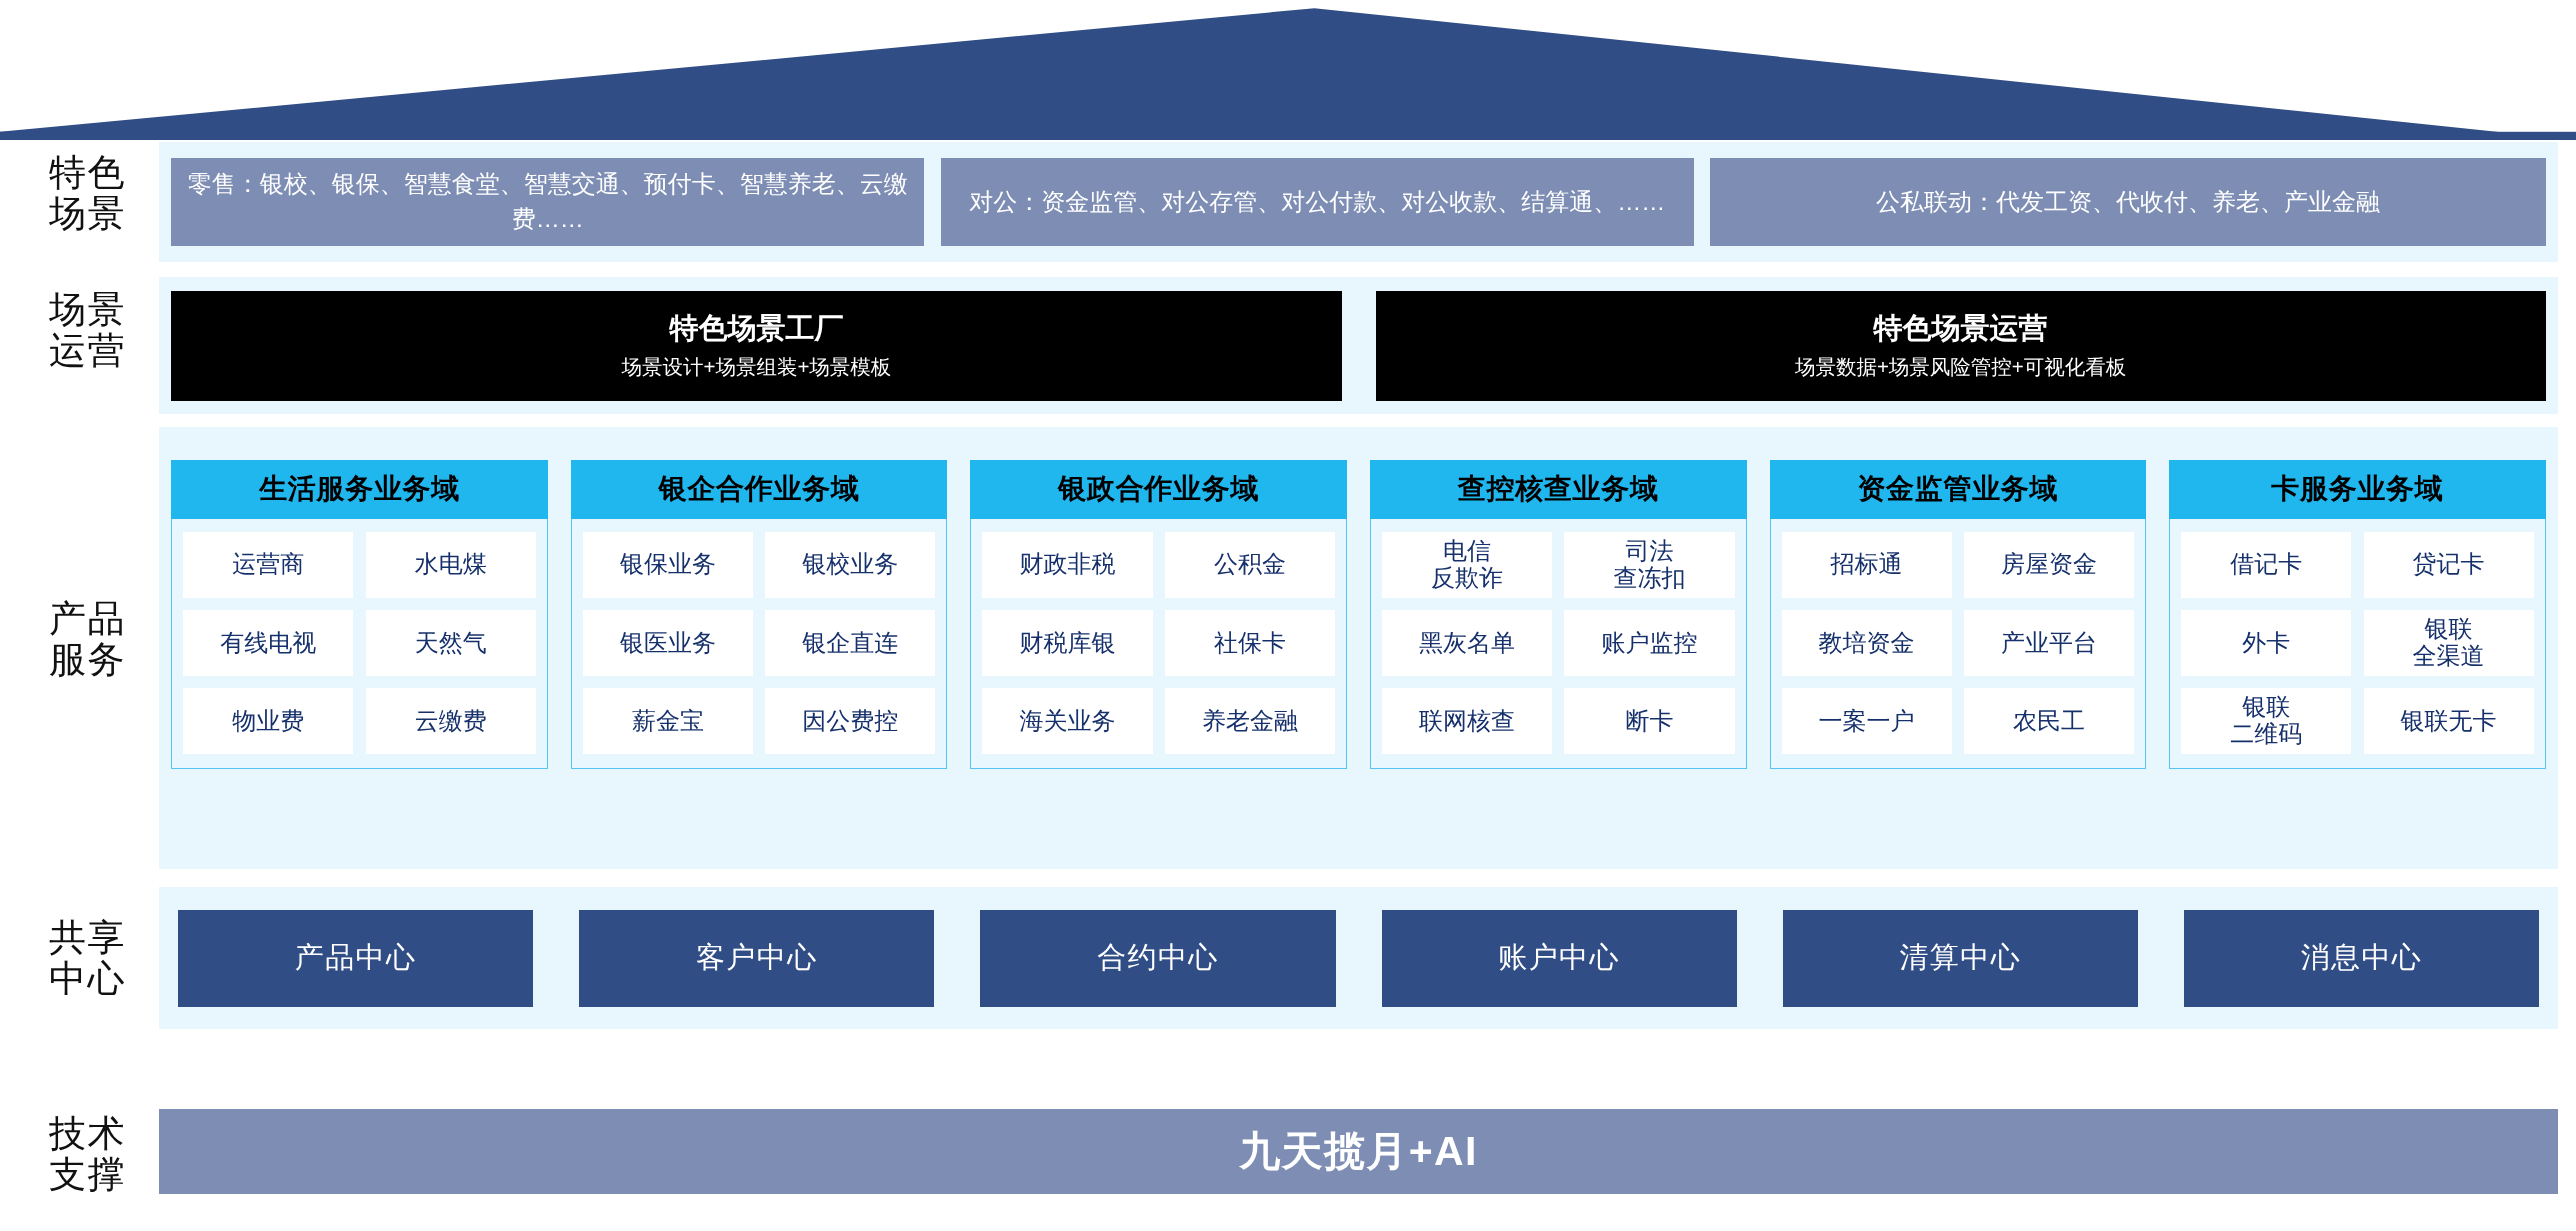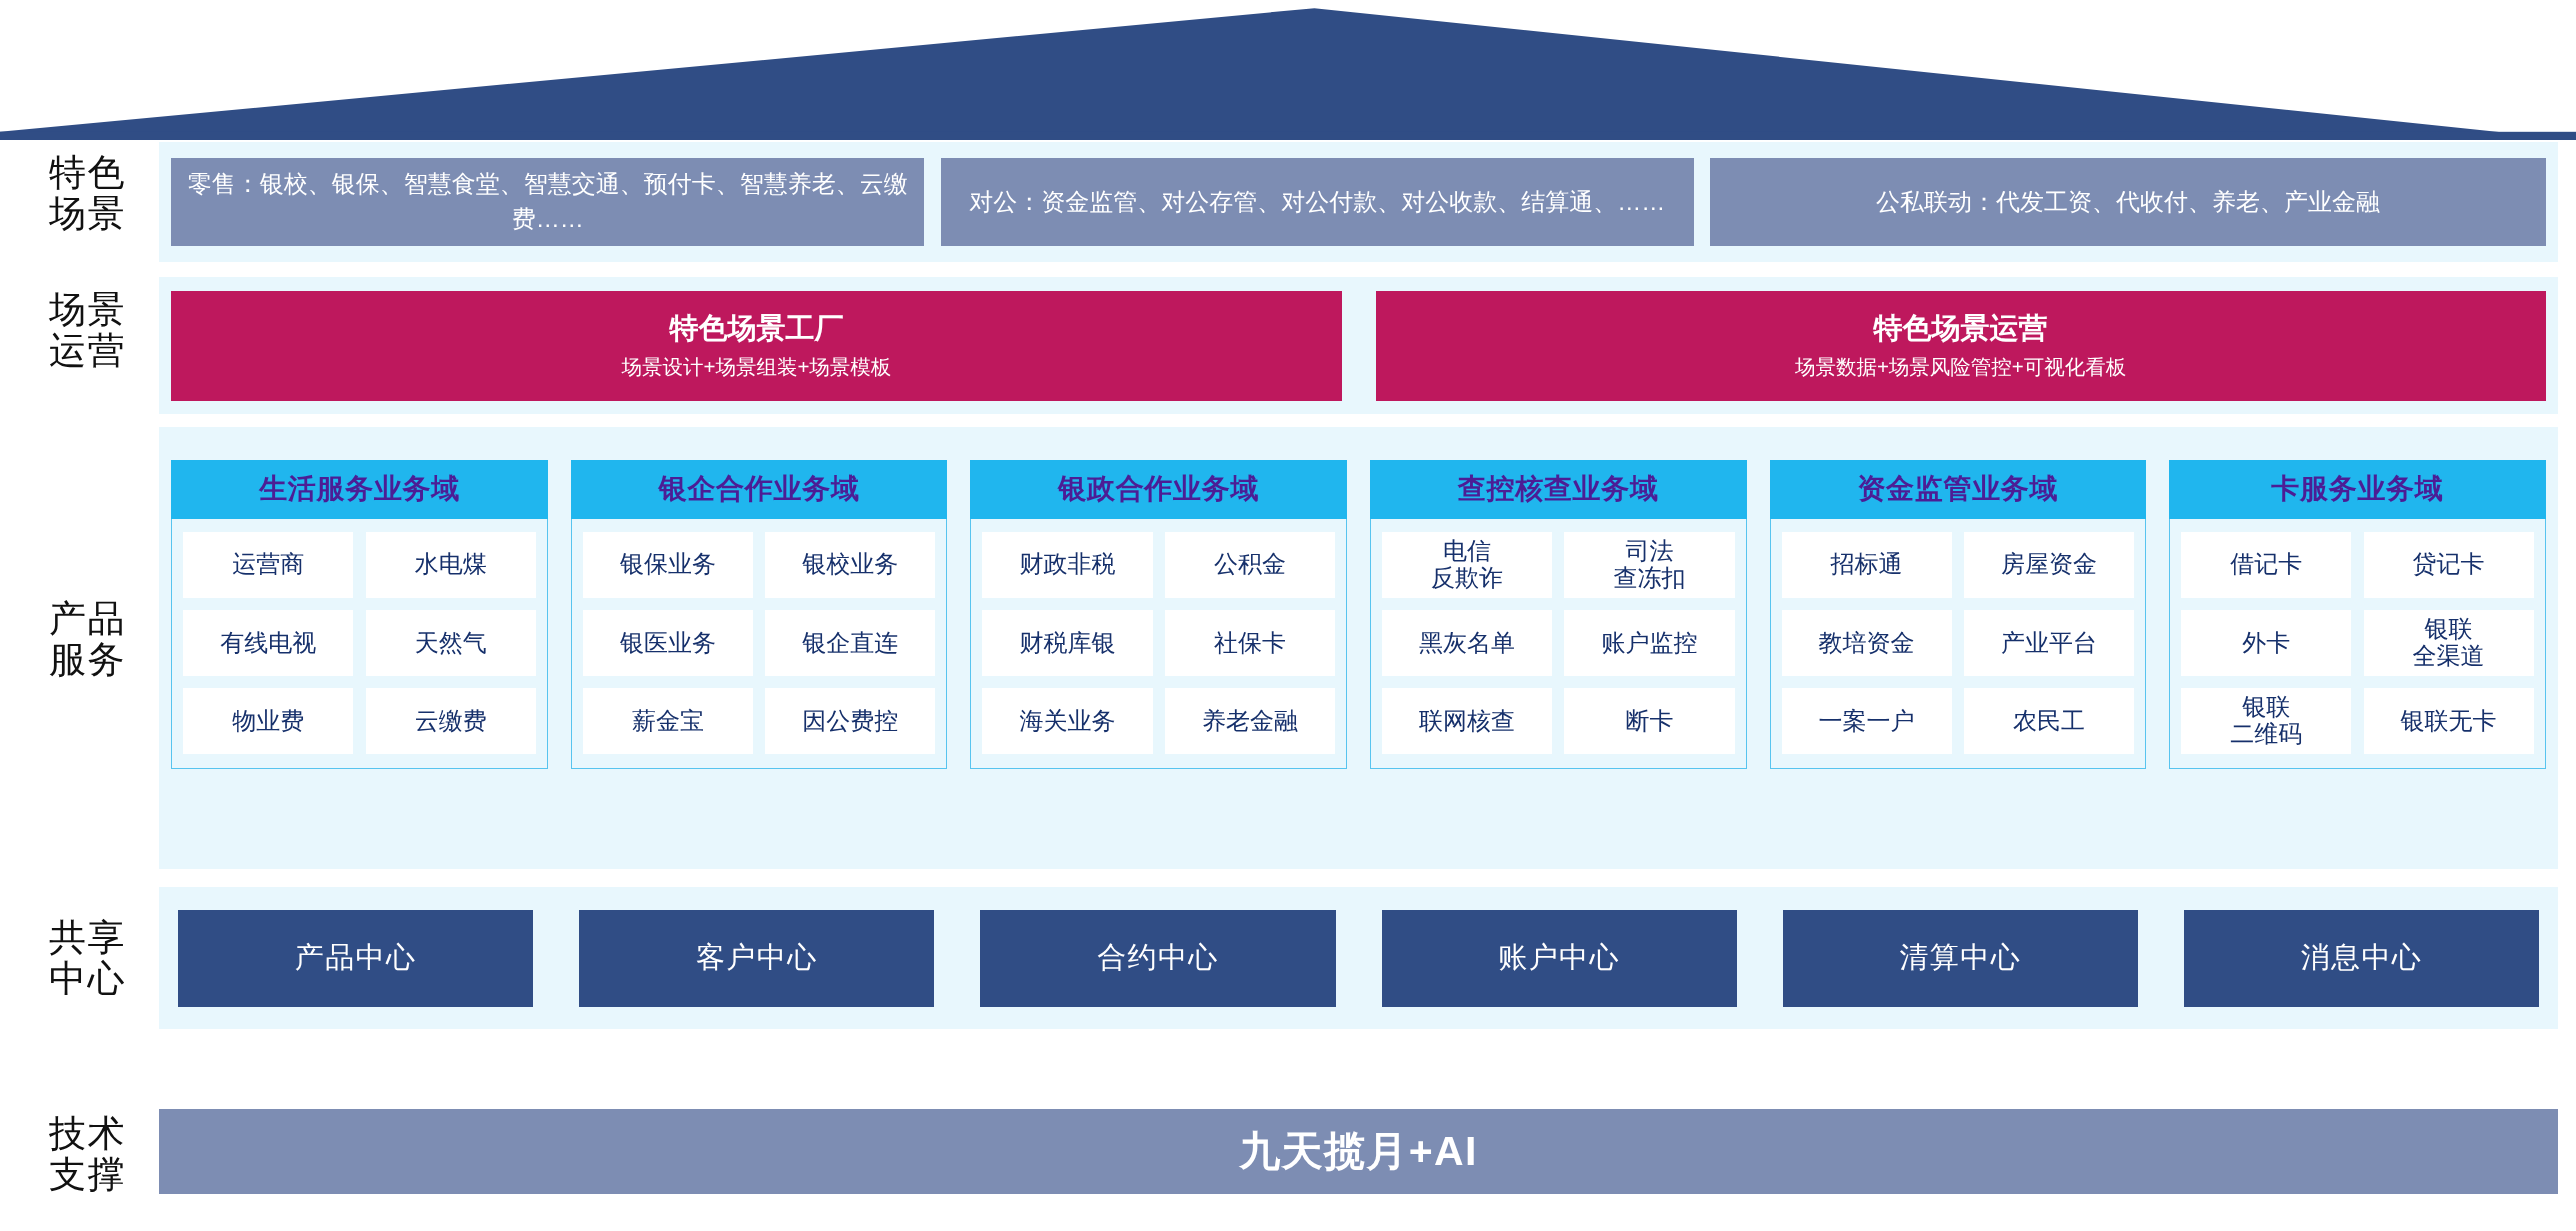--- a/index.html
+++ b/index.html
@@ -36,35 +36,35 @@
     padding:6.8px 12.3px;box-sizing:border-box;height:88px;
   }
   #scene-0{flex:0 0 753px;}
   #scene-1{flex:0 0 753px;}
   #scene-2{flex:1 1 auto;}
 
   
   #band-ops{top:277px;height:137px;display:flex;align-items:center;
     padding:0 12.3px;gap:34px;}
   .ops-box{
-    background:#be185d;color:#fff;flex:1 1 0;height:110px;
+    background:#000000;color:#fff;flex:1 1 0;height:110px;
     display:flex;flex-direction:column;align-items:center;justify-content:center;
     box-sizing:border-box;
   }
   .ops-title{font-size:29px;font-weight:bold;line-height:1.1;margin-bottom:11px;}
   .ops-sub{font-size:20.5px;line-height:1.1;}
 
   
   #band-prod{top:427px;height:442px;display:flex;align-items:flex-start;
     padding:33px 12.3px 20.5px 12.3px;gap:23px;}
   .domain{
     flex:1 1 0;display:flex;flex-direction:column;box-sizing:border-box;
   }
   .domain-head{
-    background:#20b6ee;color:#4c1d95;text-align:center;font-size:28px;
+    background:#20b6ee;color:#000000;text-align:center;font-size:28px;
     font-weight:bold;line-height:1;padding:15px 0 16.4px 0;letter-spacing:0.7px;
   }
   .domain-body{
     background:#e8f7fd;border:1.4px solid #57c4ef;border-top:none;
     padding:12.3px 11px 13.7px 11px;
     display:grid;grid-template-columns:1fr 1fr;gap:12.3px 12.3px;
     box-sizing:border-box;flex:1 1 auto;
   }
   .cell{
     background:#ffffff;color:#16306b;font-size:24px;line-height:1.12;

